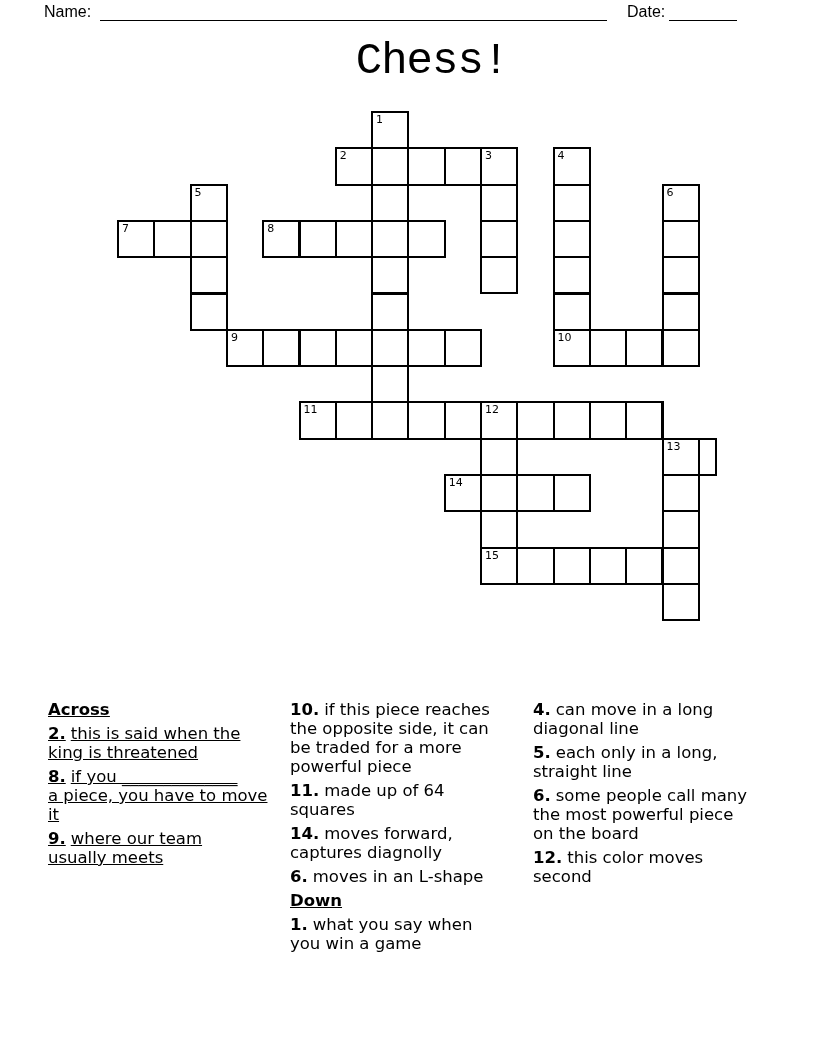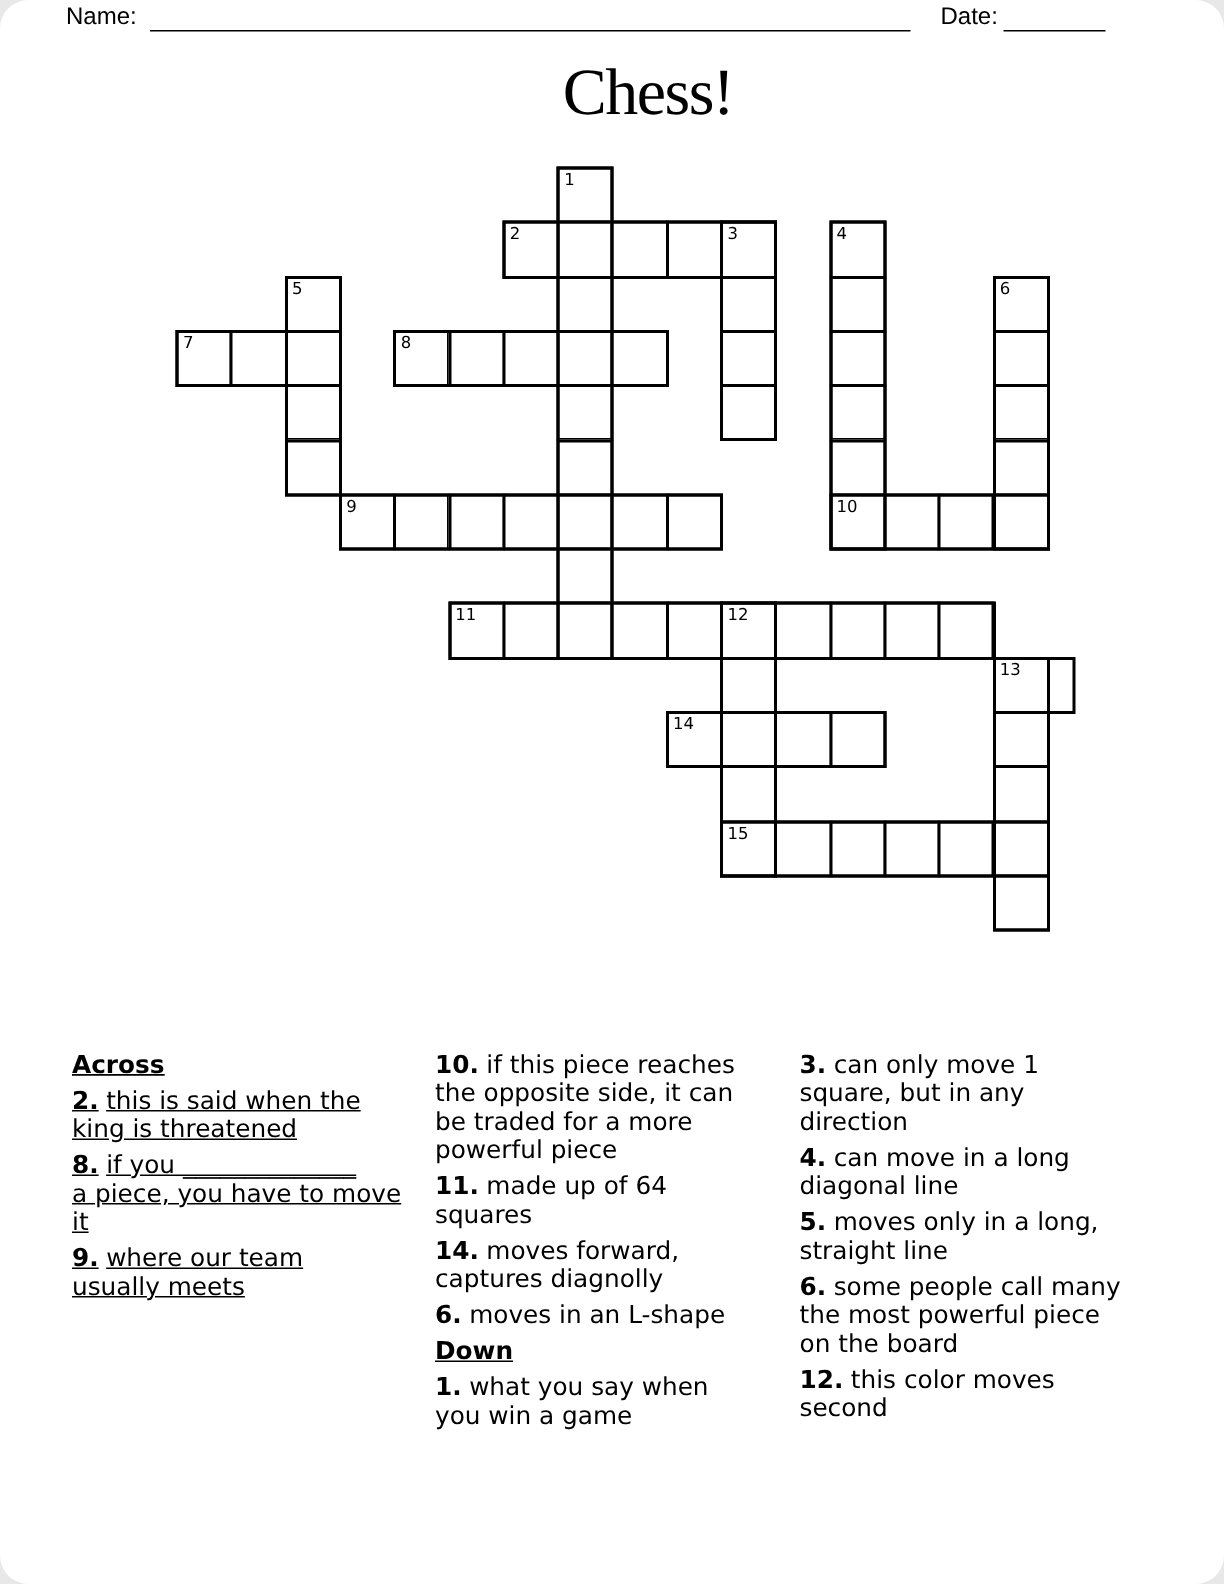--- a/index.html
+++ b/index.html
@@ -1,40 +1,40 @@
 <!DOCTYPE html>
 <html style="--ink: #000000; --bg: #ffffff;"><head>
 <meta charset="utf-8">
 <style>
   :root { --ink:#000000; --bg:#ffffff; }
   * { margin:0; padding:0; box-sizing:border-box; }
   html,body { background:#e8e8e8; }
   .page {
     position:relative; width:816px; height:1056px;
     background:var(--bg); margin:0 auto; overflow:hidden;
-    font-family:"DejaVu Sans", sans-serif; color:var(--ink);border-radius:19px;
+    font-family:"DejaVu Sans", sans-serif; color:var(--ink);
   }
   
   .hdr-label {
     position:absolute; top:3px;
     font:16px "Liberation Sans", sans-serif; color:var(--ink);
   }
   .fill-line {
     position:absolute; top:20px; height:0;
     border-bottom:1.6px solid var(--ink);
   }
   #name-label { left:44px; }
   #name-line  { left:100px; width:507px; }
   #date-label { left:627px; }
   #date-line  { left:669px; width:68px; }
   
   .title {
     position:absolute; left:0; right:0; top:36px;
     text-align:center; font-size:44px; font-weight:normal;
-    font-family:Liberation Serif, serif; letter-spacing:-1px;margin-left:48px;
+    font-family:Liberation Mono, monospace; letter-spacing:-1px;margin-left:48px;
   }
   
   #grid { position:absolute; }
   .cell {
     position:absolute; border:2px solid var(--ink); background:var(--bg);
   }
   .word-outline {
     position:absolute; border:2.5px solid var(--ink);
     pointer-events:none; background:transparent;
   }
@@ -208,26 +208,23 @@
 squares</span></p>
     <p class="clue"><span class="num">14.</span><span class="txt">moves forward,
 captures diagnolly</span></p>
     <p class="clue"><span class="num">6.</span><span class="txt">moves in an L-shape</span></p>
     <div class="clue-heading">Down</div>
     <p class="clue"><span class="num">1.</span><span class="txt">what you say when
 you win a game</span></p>
   </div>
 
   <div class="clue-col" id="clue-col-3">
-    <p class="clue"><span class="num">3.</span><span class="txt">can only move 1
-square, but in any
-direction</span></p>
     <p class="clue"><span class="num">4.</span><span class="txt">can move in a long
 diagonal line</span></p>
-    <p class="clue"><span class="num">5.</span><span class="txt">moves only in a long,
+    <p class="clue"><span class="num">5.</span><span class="txt">each only in a long,
 straight line</span></p>
     <p class="clue"><span class="num">6.</span><span class="txt">some people call many
 the most powerful piece
 on the board</span></p>
     <p class="clue"><span class="num">12.</span><span class="txt">this color moves
 second</span></p>
   </div>
 
 </div>
 

